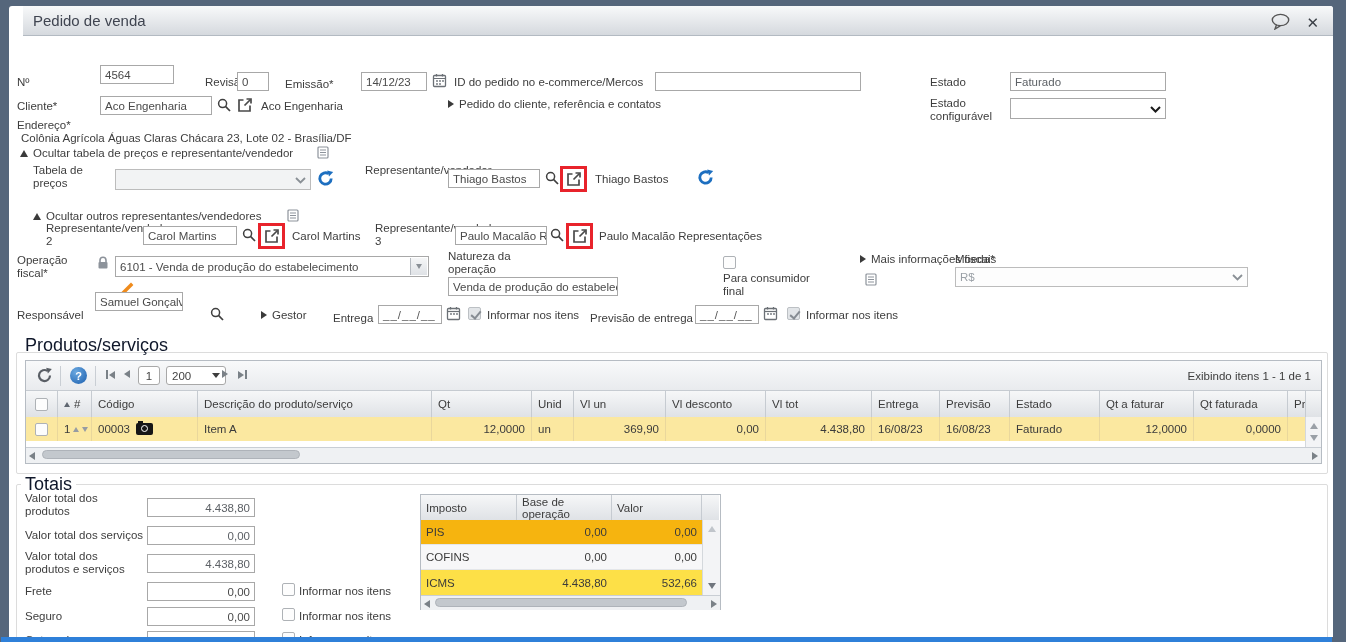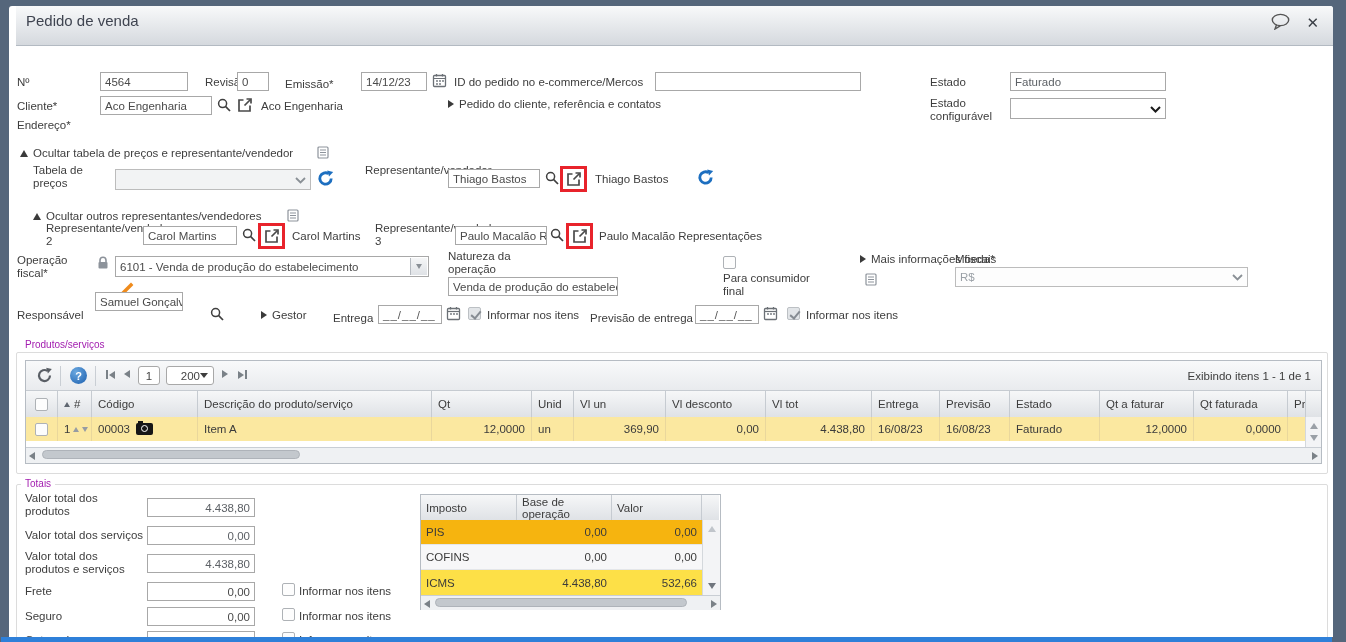--- a/index.html
+++ b/index.html
@@ -1,19 +1,19 @@
 <!DOCTYPE html>
 <html><head>
 <meta charset="utf-8">
 <style>
   *{box-sizing:border-box;margin:0;padding:0}
   html,body{width:1346px;height:642px;overflow:hidden}
   body{position:relative;font-family:"Liberation Sans",sans-serif;background:#55667b}
   .win{position:absolute;left:9px;top:6px;right:13px;bottom:5px;background:#fff;border-radius:3px 3px 0 0;overflow:hidden}
-  .titlebar{position:absolute;left:7px;top:0;right:0;height:40px;background:linear-gradient(#f8f9fa,#d5d9de);border-bottom:1px solid #b3bac2}
+  .titlebar{position:absolute;left:14px;top:0;right:0;height:30px;background:linear-gradient(#f8f9fa,#d5d9de);border-bottom:1px solid #b3bac2}
   .title{position:absolute;left:10px;top:0;line-height:30px;font-size:15px;color:#3f4450}
   .tb-ic{position:absolute;top:7px;cursor:pointer}
   .menubar{position:absolute;left:0;top:30px;right:0;height:28px;background:linear-gradient(#f3f4f6,#e2e5e9);border-bottom:1px solid #c2c8cf;display:flex;align-items:stretch;padding-left:2px}
   .menu-item{display:flex;align-items:center;gap:6px;padding:0 9px;font-size:11.5px;color:#333;border-right:1px solid #c9ced4;cursor:pointer}
   .caret{width:0;height:0;border-left:4px solid transparent;border-right:4px solid transparent;border-top:5px solid #3d3d3d}
   .content{position:absolute;left:0;top:58px;right:0;bottom:0;background:#fff;overflow:hidden}
   .lbl{position:absolute;font-size:11.5px;color:#3d3d3d;white-space:nowrap;line-height:13px}
   .wrap{white-space:normal}
   .inp{position:absolute;background:#fff;border:1px solid #a8a8a8;font-size:11.5px;color:#4a4a4a;padding:0 4px;height:19px;display:flex;align-items:center;white-space:nowrap;overflow:hidden;cursor:text}
   .num{justify-content:flex-end}
@@ -23,21 +23,21 @@
   .dis{background:#f2f3f4;border-color:#bcbcbc;color:#9aa0a6;cursor:default}
   .toggle{position:absolute;display:flex;align-items:center;gap:5px;font-size:11.5px;color:#3d3d3d;cursor:pointer;white-space:nowrap}
   .tri-open{width:0;height:0;border-left:4px solid transparent;border-right:4px solid transparent;border-bottom:7px solid #3a3a3a}
   .tri-closed{width:0;height:0;border-top:4px solid transparent;border-bottom:4px solid transparent;border-left:6px solid #3a3a3a}
   .ic{position:absolute;display:flex;align-items:center;justify-content:center;cursor:pointer}
   .chk{position:absolute;width:13px;height:13px;border:1px solid #aeb2b6;background:#fdfdfd;border-radius:2px;cursor:pointer}
   .chk.ckd{background:#e2e5e8;border-color:#bcc0c4}
   .chk.ckd::after{content:"";position:absolute;left:3.5px;top:0.5px;width:4px;height:8px;border:solid #868c93;border-width:0 2px 2px 0;transform:rotate(40deg)}
   .redbox{position:absolute;width:27px;height:26px;border:3px solid #e8232b;background:#fff;display:flex;align-items:center;justify-content:center;cursor:pointer}
   .fieldset{position:absolute;border:1px solid #dcdcdc;border-radius:2px}
-  .legend{position:absolute;background:#fff;padding:0 4px;font-size:10px;color:#a21caf;line-height:14px}
+  .legend{position:absolute;background:#fff;padding:0 4px;font-size:18px;color:#0f172a;line-height:14px}
   .grid{position:absolute;border:1px solid #b6bcc3;background:#fff}
   .gtb{position:absolute;left:0;top:0;right:0;height:30px;background:linear-gradient(#f8f9fa,#e9ebee);border-bottom:1px solid #c6cbd1}
   .sep{position:absolute;top:5px;width:1px;height:20px;background:#c9ced4}
   .pgbox{position:absolute;top:5px;height:19px;background:#fff;border:1px solid #a8a8a8;border-radius:3px;font-size:11.5px;color:#444;display:flex;align-items:center;justify-content:center;cursor:pointer}
   .navbtn{position:absolute;top:9px;display:flex;align-items:center;gap:1px;cursor:pointer}
   .t-l{width:0;height:0;border-top:4.5px solid transparent;border-bottom:4.5px solid transparent;border-right:6px solid #7a8187}
   .t-r{width:0;height:0;border-top:4.5px solid transparent;border-bottom:4.5px solid transparent;border-left:6px solid #7a8187}
   .vbar{width:2px;height:9px;background:#7a8187}
   .status{position:absolute;right:10px;top:9px;font-size:11.5px;color:#3d3d3d}
   .hrow{display:flex}
@@ -77,21 +77,21 @@
           <path d="M6.5 11.8L5 16l5.2-3.1" fill="none" stroke="#555" stroke-width="1.4"></path>
         </svg>
     </span>
     <span class="tb-ic" style="right:14px;top:8px;font-size:15px;font-weight:bold;color:#3a3f46;font-family:'DejaVu Sans',sans-serif">✕</span>
   </div>
 
 
   <div class="content">
 
     <div class="lbl" style="left:8px;top:12px">Nº</div>
-    <div class="inp" style="left:91px;top:8px;width:88px">4564</div>
+    <div class="inp" style="left:91px;top:1px;width:74px">4564</div>
     <div class="lbl" style="left:196px;top:12px">Revisão</div>
     <div class="inp" style="left:228px;top:8px;width:32px">0</div>
     <div class="lbl" style="left:276px;top:14px">Emissão*</div>
     <div class="inp" style="left:352px;top:8px;width:66px">14/12/23</div>
     <span class="ic" style="left:423px;top:9px">
       <svg width="15" height="15" viewBox="0 0 15 15">
           <rect x="1.5" y="2.5" width="12" height="11" fill="#fff" stroke="#6b7076" stroke-width="1.3" rx="1"></rect>
           <line x1="1.5" y1="5.5" x2="13.5" y2="5.5" stroke="#6b7076" stroke-width="1.2"></line>
           <line x1="4.5" y1="1" x2="4.5" y2="3.5" stroke="#6b7076" stroke-width="1.3"></line>
           <line x1="10.5" y1="1" x2="10.5" y2="3.5" stroke="#6b7076" stroke-width="1.3"></line>
@@ -129,20 +129,21 @@
       </div>
     <div class="lbl wrap" style="left:921px;top:33px;width:76px">Estado configurável</div>
     <div class="inp dd" style="left:1001px;top:34px;width:156px;height:21px">
       <span></span>
       <span class="chev"><svg width="11" height="7" viewBox="0 0 11 7">
             <path d="M1 1l4.5 4.5L10 1" fill="none" stroke="#1a1a1a" stroke-width="2"></path>
           </svg></span>
     </div>
 
     <div class="lbl" style="left:8px;top:55px">Endereço*</div>
+    <div class="lbl" style="left:12px;top:68px">Colônia Agrícola Águas Claras Chácara 23, Lote 02 - Brasília/DF</div>
 
     <div class="toggle" style="left:11px;top:83px">
         <span class="tri-open"></span>
         <span>Ocultar tabela de preços e representante/vendedor</span>
       </div>
     <span class="ic" style="left:308px;top:82px">
       <svg width="12" height="13" viewBox="0 0 12 13">
           <rect x="1" y="1" width="10" height="11" fill="#fff" stroke="#8d939b" stroke-width="1.2" rx="1"></rect>
           <line x1="3" y1="4" x2="9" y2="4" stroke="#8d939b"></line>
           <line x1="3" y1="6.5" x2="9" y2="6.5" stroke="#8d939b"></line>
@@ -334,21 +335,21 @@
           </span>
         <span class="sep" style="left:69px"></span>
         <span class="navbtn" style="left:80px">
             <span class="vbar"></span>
             <span class="t-l"></span>
           </span>
         <span class="navbtn" style="left:98px">
             <span class="t-l"></span>
           </span>
         <span class="pgbox" style="left:112px;width:22px">1</span>
-        <span class="pgbox" style="left:140px;width:48px;justify-content:flex-end;padding:0 5px">
+        <span class="pgbox" style="left:140px;width:60px;justify-content:space-between;padding:0 5px">
           <span>200</span>
           <span class="caret"></span>
         </span>
         <span class="navbtn" style="left:196px">
             <span class="t-r"></span>
           </span>
         <span class="navbtn" style="left:212px">
             <span class="t-r"></span>
             <span class="vbar"></span>
           </span>

